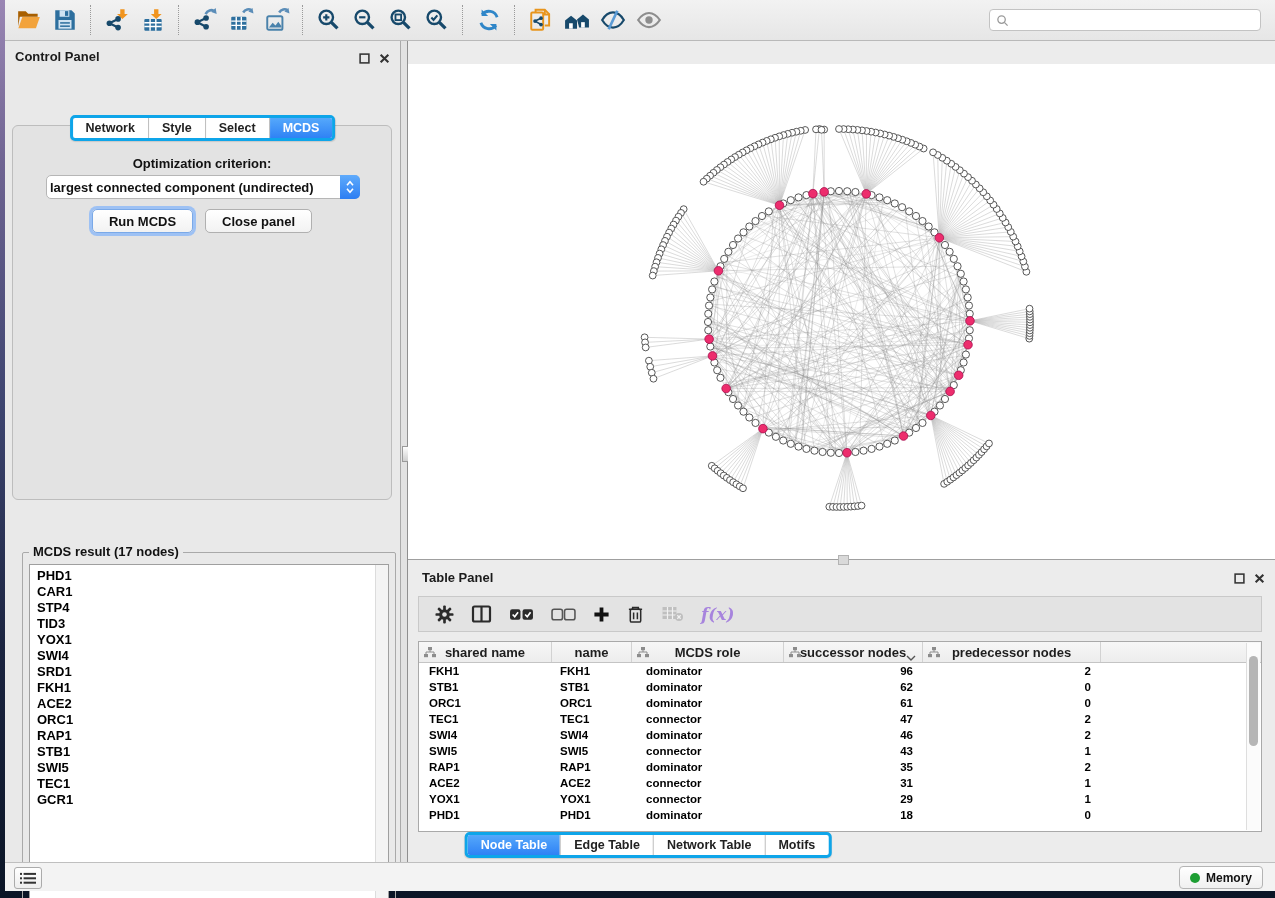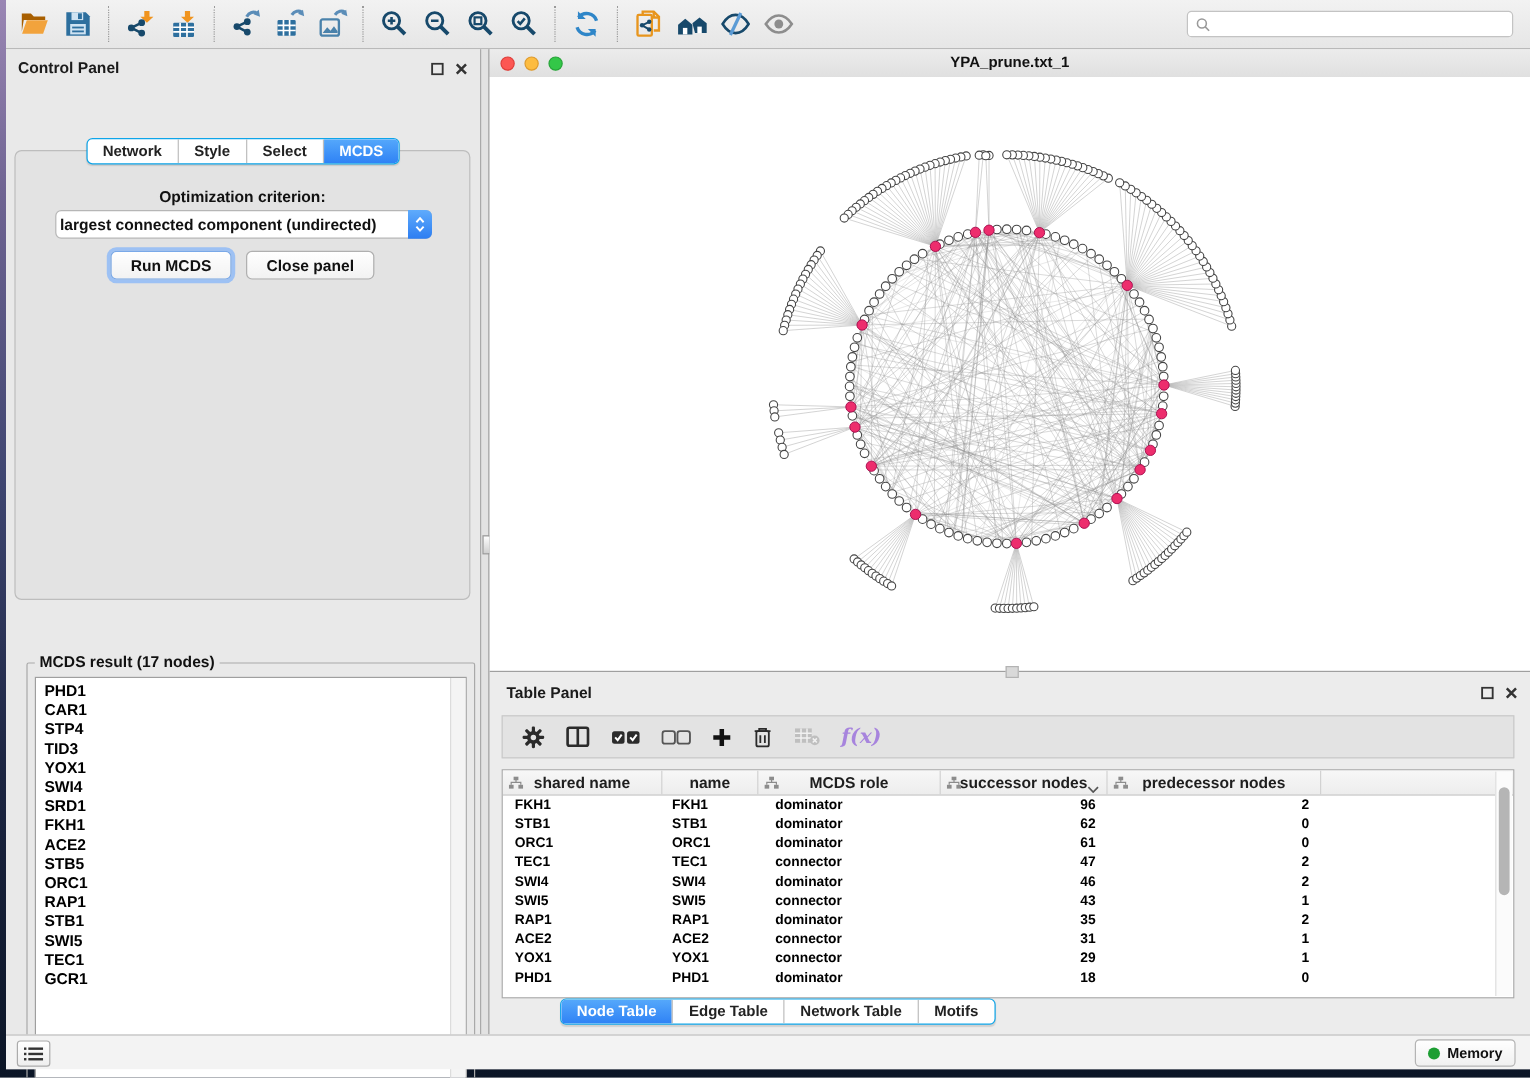--- a/index.html
+++ b/index.html
@@ -16,21 +16,21 @@
   .tsep{width:1px;height:30px;border-left:1px dotted #9a9a9a;margin:0 7px;}
   .searchbox{position:absolute;right:14px;top:9px;width:272px;height:22px;background:#fff;border:1px solid #c3c3c3;
              border-radius:4px;display:flex;align-items:center;padding-left:6px;box-sizing:border-box;}
   .searchbox svg{width:13px;height:13px;}
 
   
   .cpanel{position:absolute;left:0;top:41px;width:395px;bottom:29px;background:#e9e9e9;}
   .paneltitle{position:absolute;left:10px;top:8px;font-size:13px;color:#1b1b1b;}
   .winbtns{position:absolute;right:10px;top:9px;display:flex;gap:9px;}
   .winbtns svg{width:11px;height:11px;}
-  .segbar{position:absolute;left:50%;transform:translateX(-50%);top:74px;display:flex;border:1px solid #0ea5e9;
+  .segbar{position:absolute;left:50%;transform:translateX(-50%);top:74px;display:flex;border:3px solid #0ea5e9;
           border-radius:5px;overflow:hidden;background:#fff;height:20px;z-index:3;box-shadow:0 1px 1px rgba(0,0,0,.12);text-align:center;}
   .seg{padding:2px 13px;font-size:12.5px;color:#222;border-right:1px solid #bdbdbd;display:flex;align-items:center;cursor:default;}
   .seg:last-child{border-right:none;}
   .seg.active{background:linear-gradient(#55a8fb,#2f82f5);color:#fff;}
   .tabpane{position:absolute;left:7px;right:8px;top:84px;height:373px;background:#e3e3e3;border:1px solid #bdbdbd;border-radius:6px;}
   .optlabel{position:absolute;left:0;right:0;top:30px;text-align:center;font-size:13px;color:#111;}
   .dropdown{position:absolute;left:33px;top:49px;width:314px;height:24px;background:#fff;border:1px solid #b6b6b6;
             border-radius:5px;box-sizing:border-box;display:flex;align-items:center;}
   .ddtext{font-size:13px;color:#111;padding-left:3px;flex:1;white-space:nowrap;overflow:hidden;}
   .ddstep{width:20px;height:24px;margin:-1px -1px -1px 0;background:linear-gradient(#5fabfc,#2d7ef2);
@@ -302,47 +302,38 @@
           <div class="mcdsitems" id="mcds-items">
               <div class="mcdsitem">PHD1</div>
               <div class="mcdsitem">CAR1</div>
               <div class="mcdsitem">STP4</div>
               <div class="mcdsitem">TID3</div>
               <div class="mcdsitem">YOX1</div>
               <div class="mcdsitem">SWI4</div>
               <div class="mcdsitem">SRD1</div>
               <div class="mcdsitem">FKH1</div>
               <div class="mcdsitem">ACE2</div>
-              <div class="mcdsitem">STB5</div>
               <div class="mcdsitem">ORC1</div>
               <div class="mcdsitem">RAP1</div>
               <div class="mcdsitem">STB1</div>
               <div class="mcdsitem">SWI5</div>
               <div class="mcdsitem">TEC1</div>
               <div class="mcdsitem">GCR1</div>
             </div>
           <div class="mcdsgutter"></div>
         </div>
       </div>
     </div>
   </div>
 
   <div class="vdivider">
       <div class="vhandle"></div>
     </div>
 
   <div class="netregion">
-    <div class="nettitle">
-      <div class="trafficlights">
-        <span class="tl red"></span>
-        <span class="tl yel"></span>
-        <span class="tl grn"></span>
-      </div>
-      <div class="nettitletext">YPA_prune.txt_1</div>
-    </div>
     <div class="netview">
       <svg id="net-svg" width="867" height="496" viewBox="0 0 867 496">
           <line x1="371.5272445341194" y1="141.2781453313238" x2="554.0552667153642" y2="213.07337834189406" stroke="#8f8f8f" stroke-width="0.6" opacity="0.45"></line>
           <line x1="371.5272445341194" y1="141.2781453313238" x2="321.0878823529493" y2="186.72359160043987" stroke="#8f8f8f" stroke-width="0.6" opacity="0.45"></line>
           <line x1="371.5272445341194" y1="141.2781453313238" x2="488.0068064186394" y2="140.05414792394023" stroke="#8f8f8f" stroke-width="0.6" opacity="0.45"></line>
           <line x1="371.5272445341194" y1="141.2781453313238" x2="305.69034814782856" y2="296.1901970757887" stroke="#8f8f8f" stroke-width="0.6" opacity="0.45"></line>
           <line x1="371.5272445341194" y1="141.2781453313238" x2="370.61991756878604" y2="374.25508868690355" stroke="#8f8f8f" stroke-width="0.6" opacity="0.45"></line>
           <line x1="371.5272445341194" y1="141.2781453313238" x2="483.80131579604904" y2="138.11246499236918" stroke="#8f8f8f" stroke-width="0.6" opacity="0.45"></line>
           <line x1="371.5272445341194" y1="141.2781453313238" x2="336.68165867989956" y2="167.0876769044755" stroke="#8f8f8f" stroke-width="0.6" opacity="0.45"></line>
           <line x1="371.5272445341194" y1="141.2781453313238" x2="513.4487818690075" y2="359.7997955219795" stroke="#8f8f8f" stroke-width="0.6" opacity="0.45"></line>

